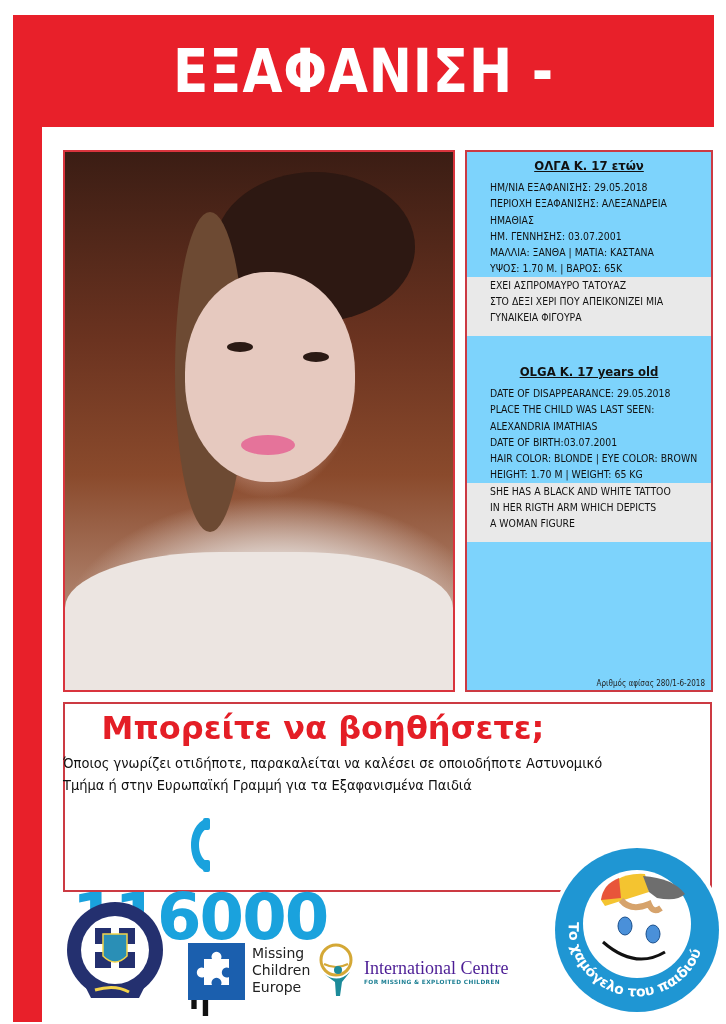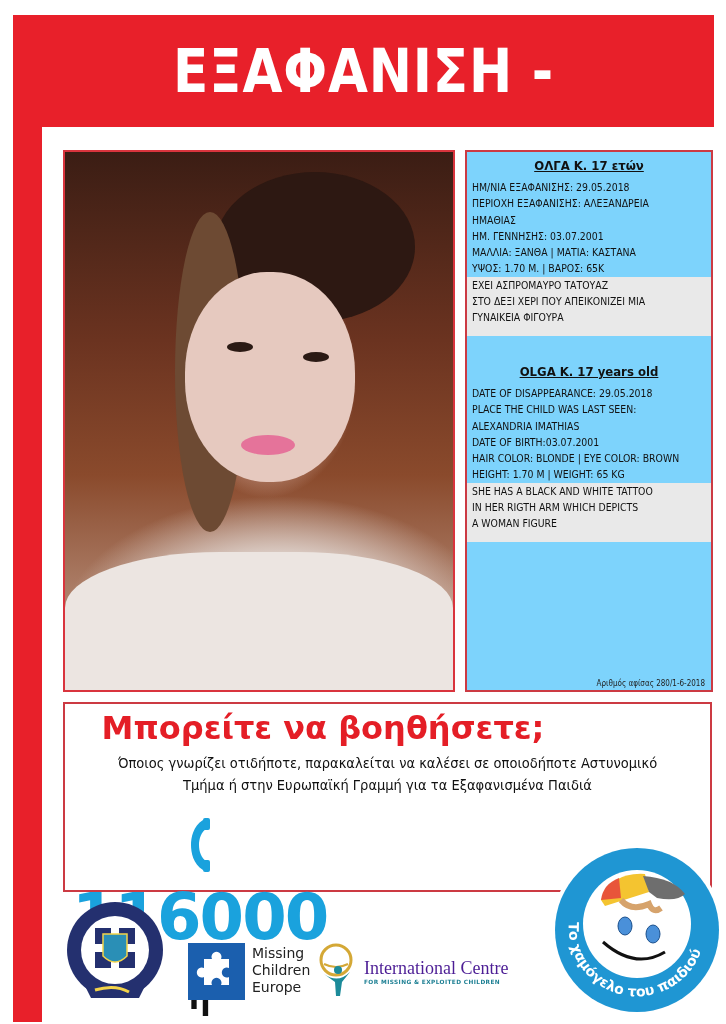--- a/index.html
+++ b/index.html
@@ -10,26 +10,26 @@
   #banner-title { left:13px; top:15px; width:701px; height:112px; color:#fff; font-family:"DejaVu Sans", sans-serif; font-weight:bold; font-size:60px; line-height:112px; text-align:center; letter-spacing:1px; transform:scaleX(0.86); transform-origin:center; }
   #photo { left:63px; top:150px; width:388px; height:538px; border:2px solid #d9343d; overflow:hidden;
     background: radial-gradient(ellipse 90px 120px at 52% 42%, #e9cfc6 0%, #d9b3a7 55%, rgba(0,0,0,0) 100%),
                 radial-gradient(ellipse 220px 140px at 55% 90%, #eee6e1 0%, #d9c9c1 60%, rgba(0,0,0,0) 100%),
                 linear-gradient(180deg,#3b1d14 0%, #6b3320 35%, #8a4a2c 60%, #c8a999 100%); }
   .hair { position:absolute; border-radius:50%; background:#2d1812; }
   .info-box { left:465px; width:244px; border:2px solid #cc3a43; background:#7dd3fc; }
   #info-box { top:150px; height:538px; }
   .info-inner { position:absolute; left:0; right:0; }
   .info-title { text-align:center; font-weight:bold; font-size:13px; text-decoration:underline; color:#111; }
-  .info-line { font-size:10.4px; line-height:16.3px; color:#111; padding-left:5px; white-space:nowrap; }
+  .info-line { font-size:10.4px; line-height:16.3px; color:#111; padding-left:23px; white-space:nowrap; }
   .grey { background:#e9e9e9; }
   #poster-no { right:6px; bottom:2px; font-size:8px; color:#222; }
   #help-box { left:63px; top:702px; width:645px; height:186px; border:2px solid #cc3a43; }
   #help-title { left:63px; top:703px; width:520px; text-align:center; color:#e41e26; font-weight:bold; font-size:32px; line-height:50px; font-family:"DejaVu Sans", sans-serif; }
-  .help-text { left:63px; width:649px; text-align:center; font-size:14.5px; color:#111; }
+  .help-text { left:63px; width:649px; text-align:left; font-size:14.5px; color:#111; }
   #phone-row { left:72px; top:818px; height:70px;flex-direction:column; }
   .num { color:#1aa2dd; font-weight:bold; font-family:"DejaVu Sans", sans-serif; font-size:64px; line-height:70px; letter-spacing:-2px; }
   #or-word { color:#111; font-weight:bold; font-size:34px; line-height:70px; }
   #smile-logo { left:549px; top:842px; width:176px; height:176px; }
   #police-logo { left:65px; top:900px; width:100px; height:110px; }
   #mce-square { left:188px; top:943px; width:57px; height:57px; background:#1b5fae; }
   #mce-text { left:252px; top:945px; font-family:"DejaVu Sans", sans-serif; font-weight:normal; font-size:14px; line-height:17px; color:#222; }
   #icmec-logo { left:318px; top:942px; width:36px; height:56px; }
   #icmec-title { left:364px; top:958px; font-family:"Liberation Serif", serif; font-size:18px; color:#4c1d95; white-space:nowrap; }
   #icmec-sub { left:364px; top:979px; font-family:"DejaVu Sans", sans-serif; font-size:5.8px; font-weight:bold; color:#1c7f93; letter-spacing:0.4px; white-space:nowrap; }

